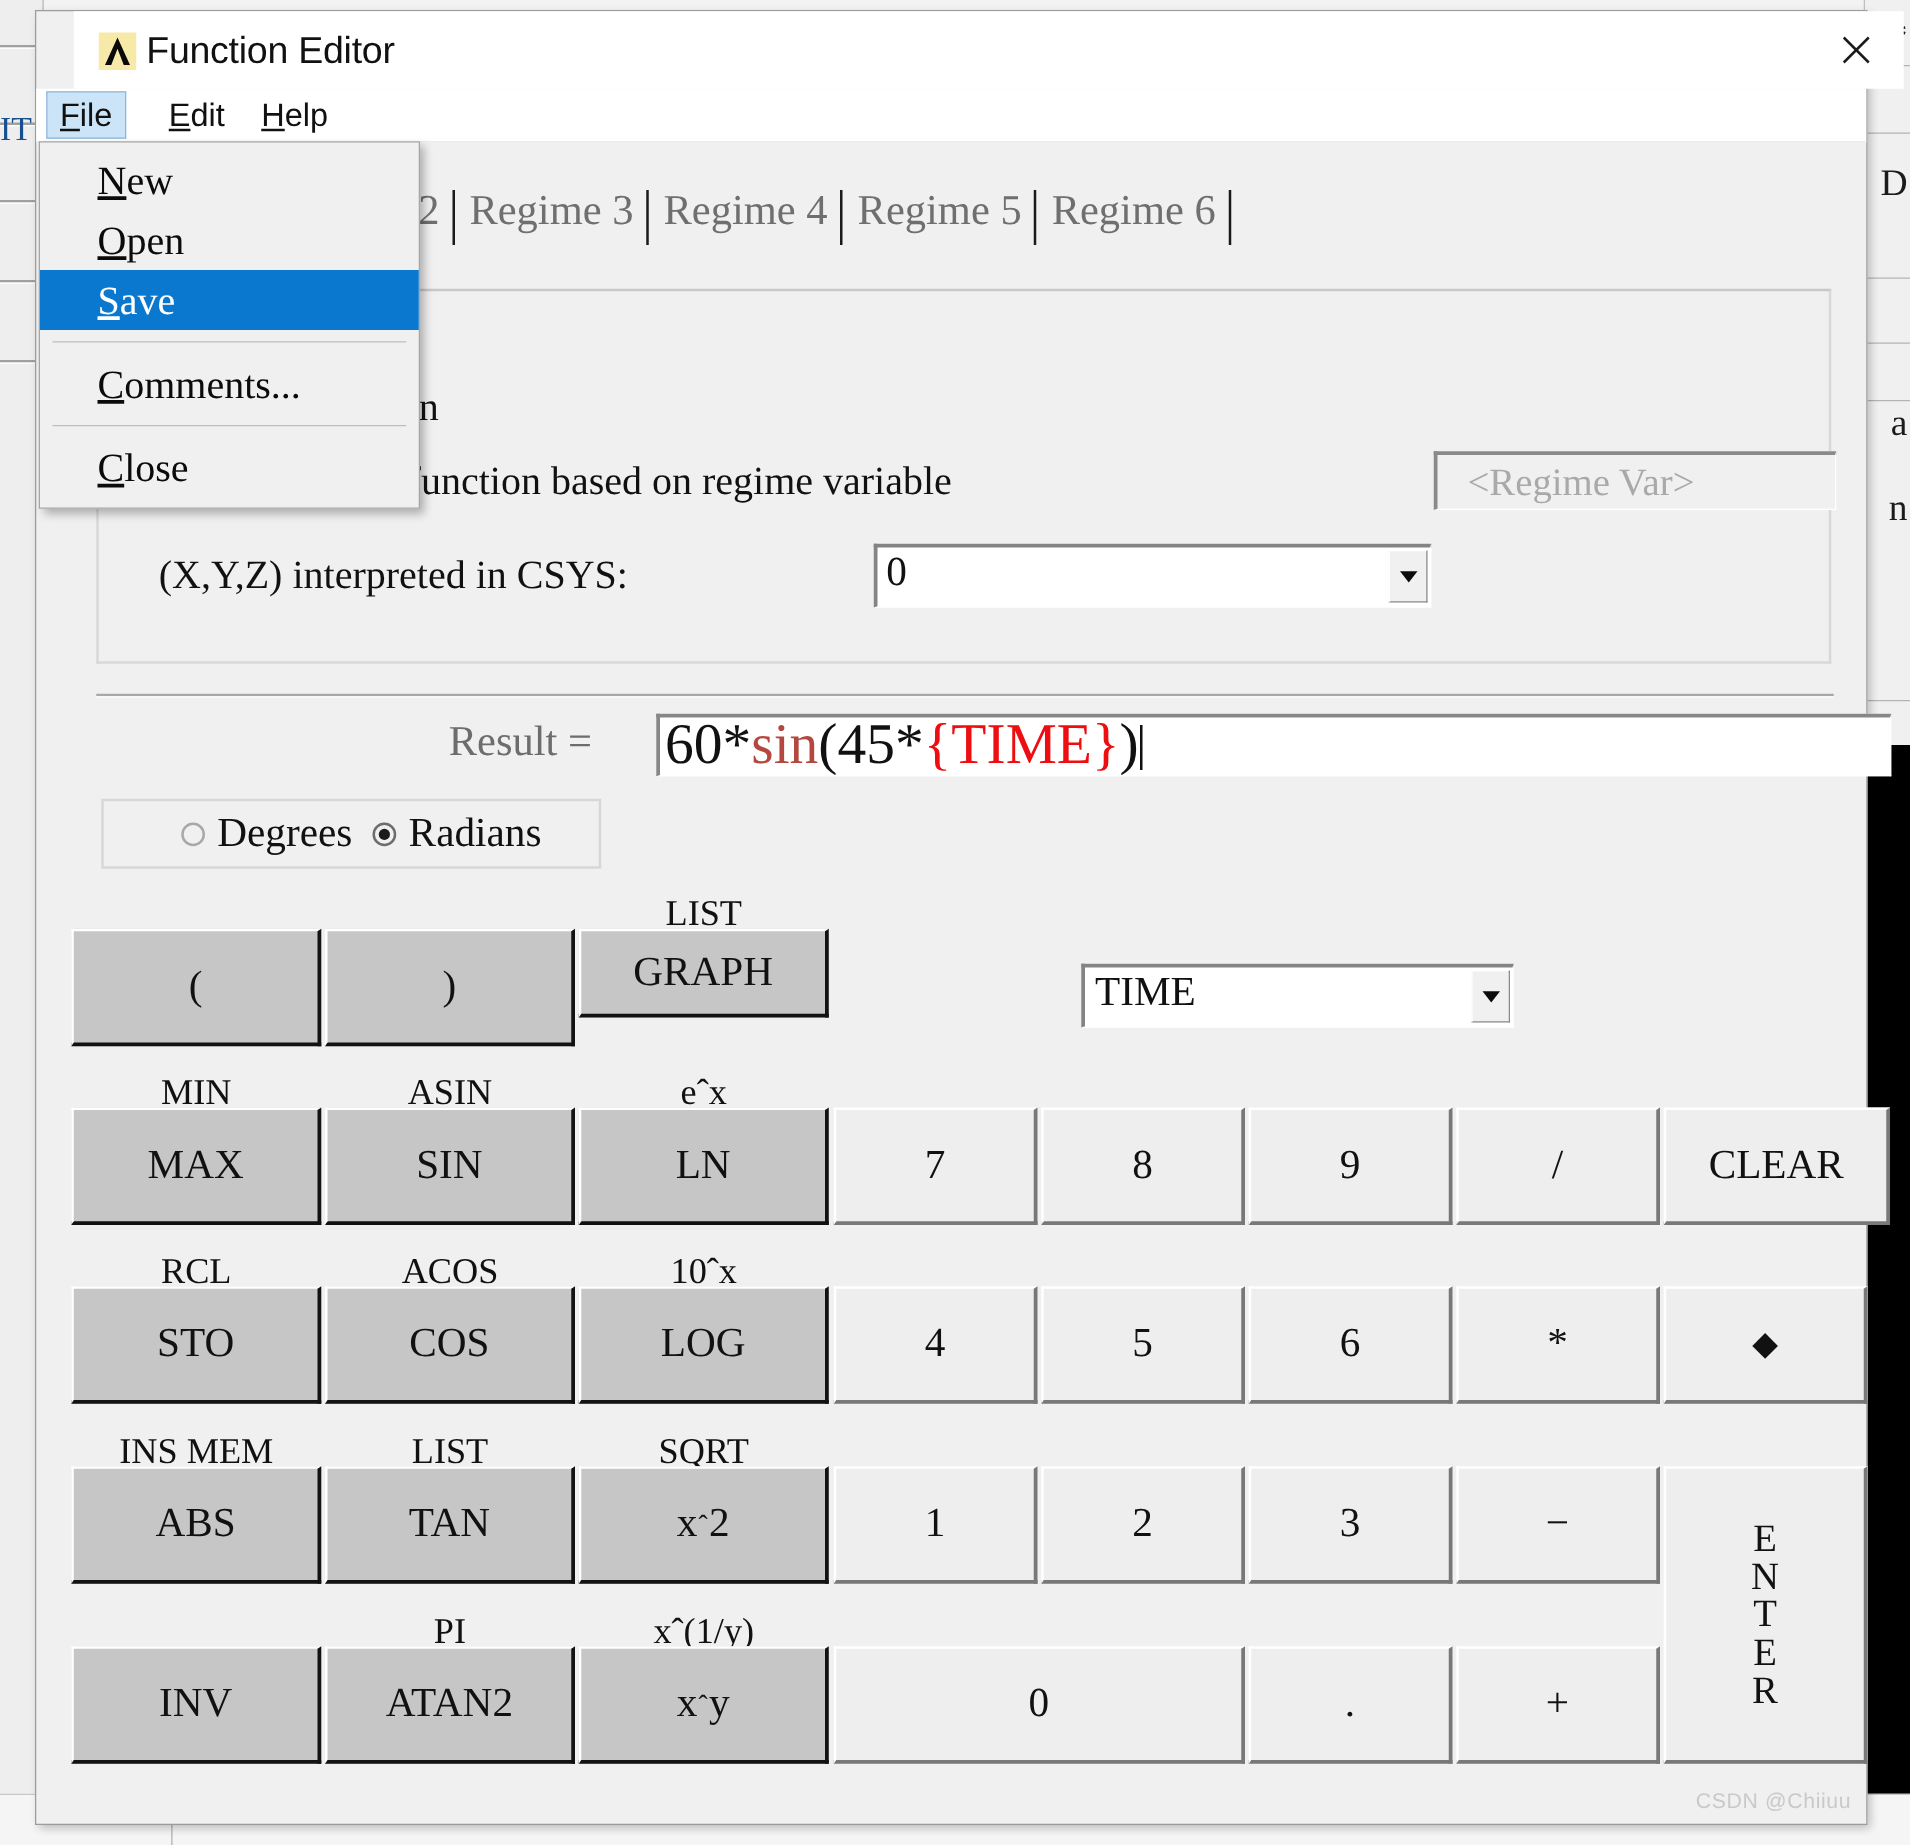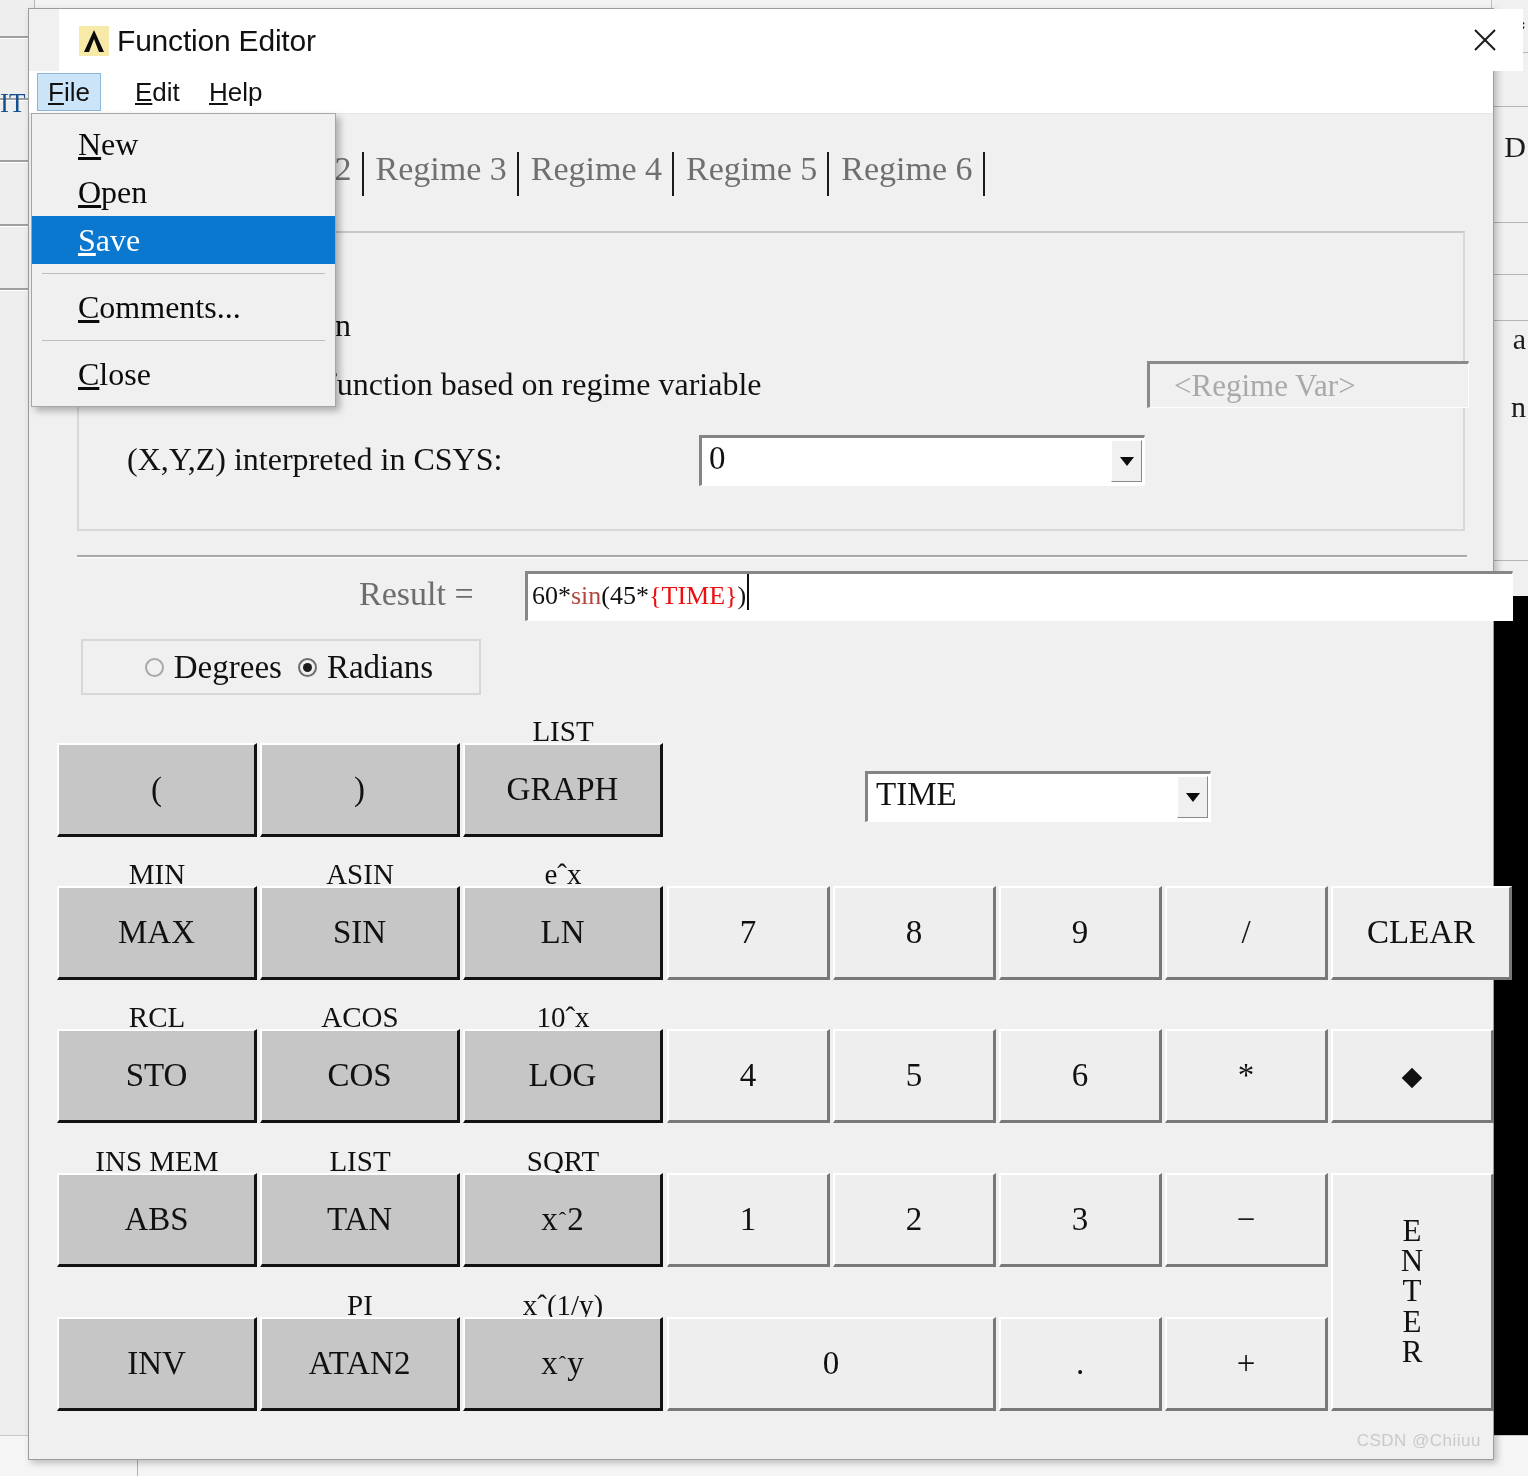--- a/index.html
+++ b/index.html
@@ -336,21 +336,21 @@
     top: 562px;
     width: 988px;
     height: 50px;
     background: #ffffff;
     border-top: 3px solid #878787;
     border-left: 3px solid #878787;
     border-right: 1px solid #ffffff;
     border-bottom: 1px solid #ffffff;
     box-sizing: border-box;
     font-family: "Liberation Serif", serif;
-    font-size: 26px;
+    font-size: 46px;
     line-height: 42px;
     white-space: nowrap;
     padding-left: 4px;
     overflow: hidden;
   }
   .tok-plain { color: #111111; }
   .tok-fn    { color: #b4483f; }
   .tok-var   { color: #ee0d10; }
   .caret {
     display: inline-block;
@@ -608,21 +608,21 @@
   <div class="shift-label" style="left:28px;  top:1136px; width:200px;">INS MEM</div>
   <div class="shift-label" style="left:231px; top:1136px; width:200px;">LIST</div>
   <div class="shift-label" style="left:434px; top:1136px; width:200px;">SQRT</div>
 
   <div class="shift-label" style="left:28px;  top:1280px; width:200px;"></div>
   <div class="shift-label" style="left:231px; top:1280px; width:200px;">PI</div>
   <div class="shift-label" style="left:434px; top:1280px; width:200px;">x<span class="sup">ˆ</span>(1/y)</div>
 
   <div class="btn fn" style="left:28px;  top:734px; width:200px; height:94px;">(</div>
   <div class="btn fn" style="left:231px; top:734px; width:200px; height:94px;">)</div>
-  <div class="btn fn" style="left:434px; top:734px; width:200px; height:94px;">GRAPH</div>
+  <div class="btn fn" style="left:434px; top:734px; width:200px; height:71px;">GRAPH</div>
 
   <div class="var-combo">
     <span class="val">TIME</span>
     <span class="combo-arrow-btn">
       <svg width="16" height="11" viewBox="0 0 16 11">
           <path d="M1 1 L15 1 L8 10 Z" fill="#0c0c0c"></path>
         </svg>
     </span>
   </div>
 

